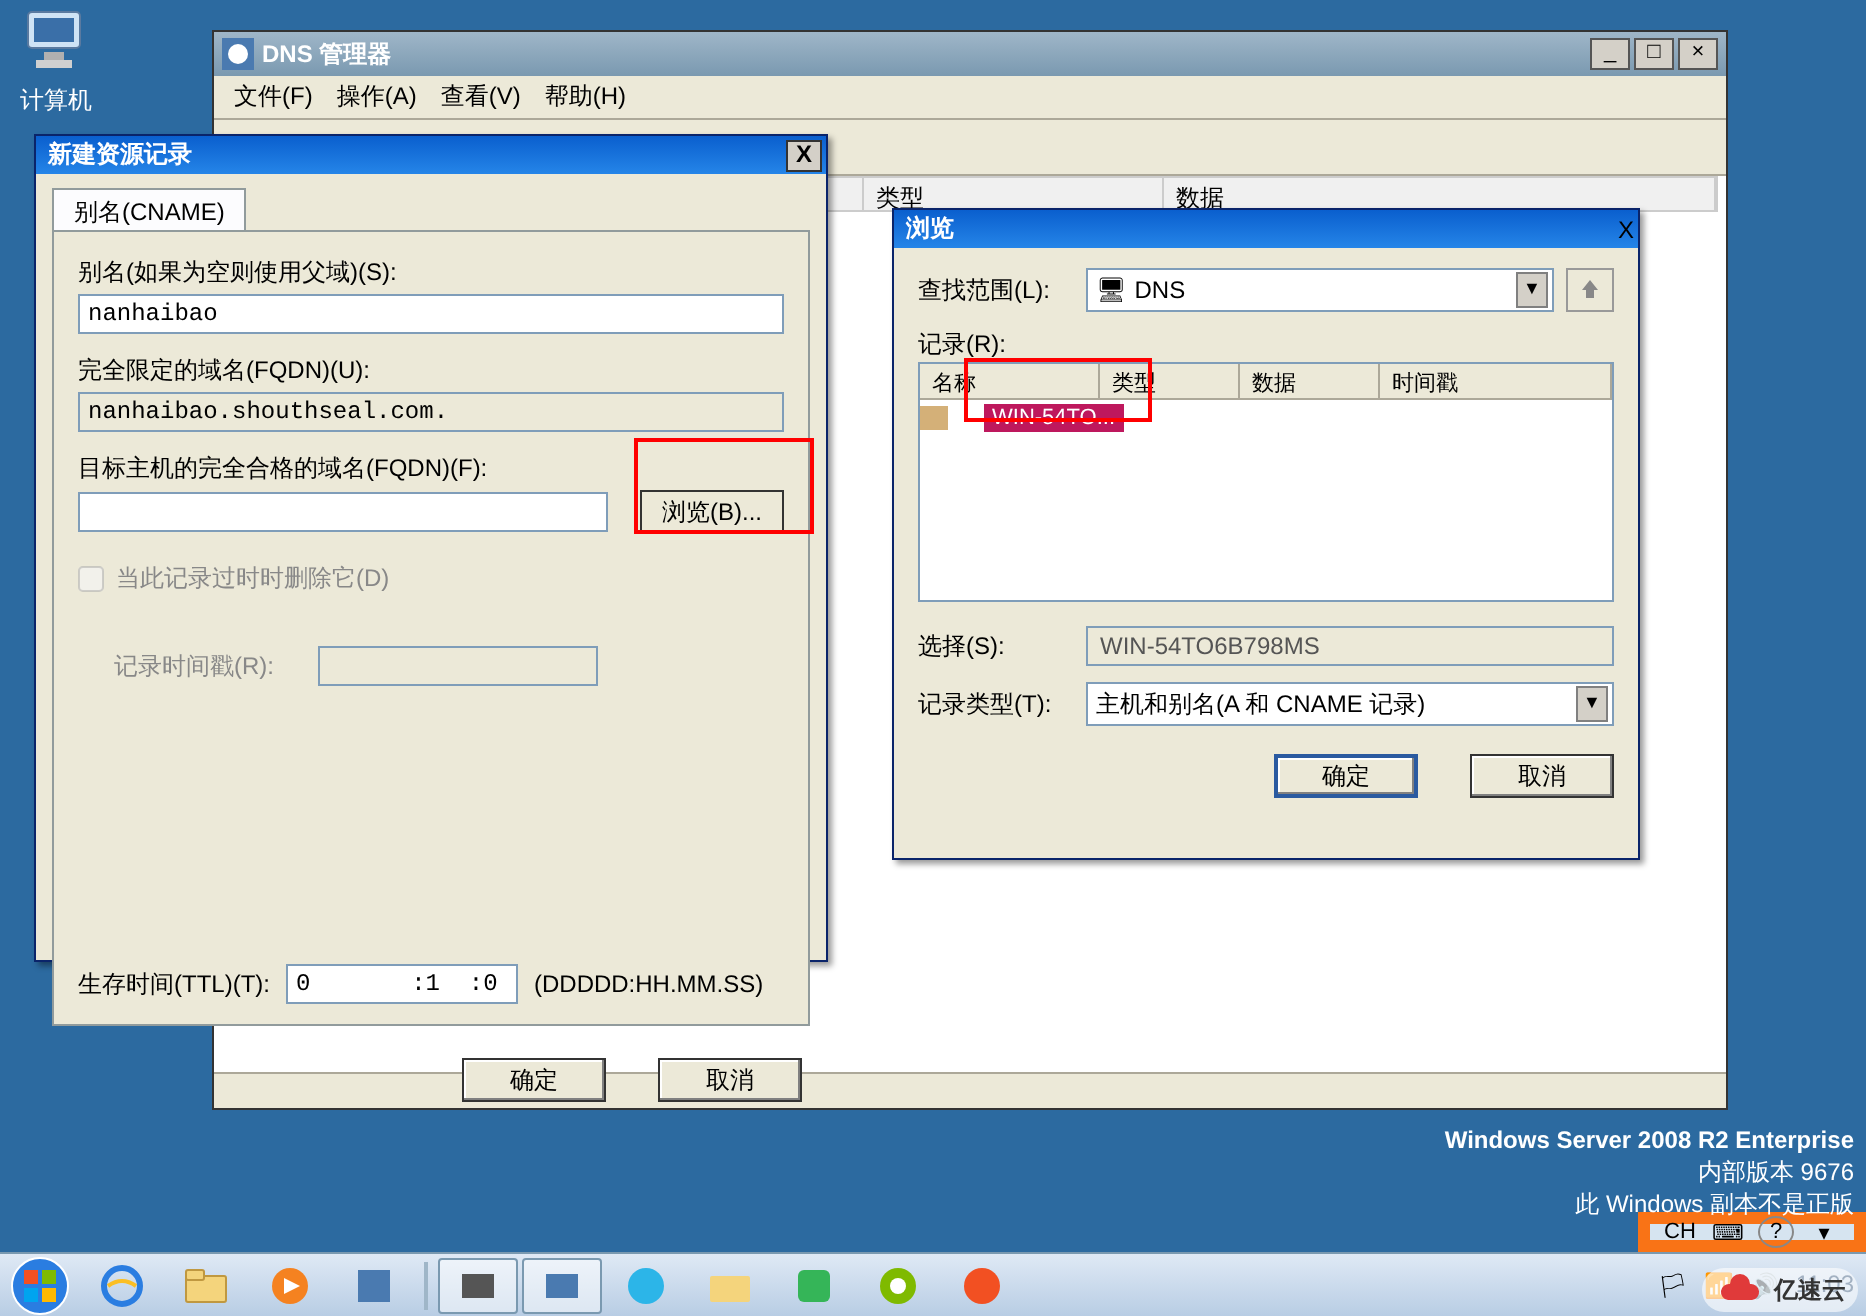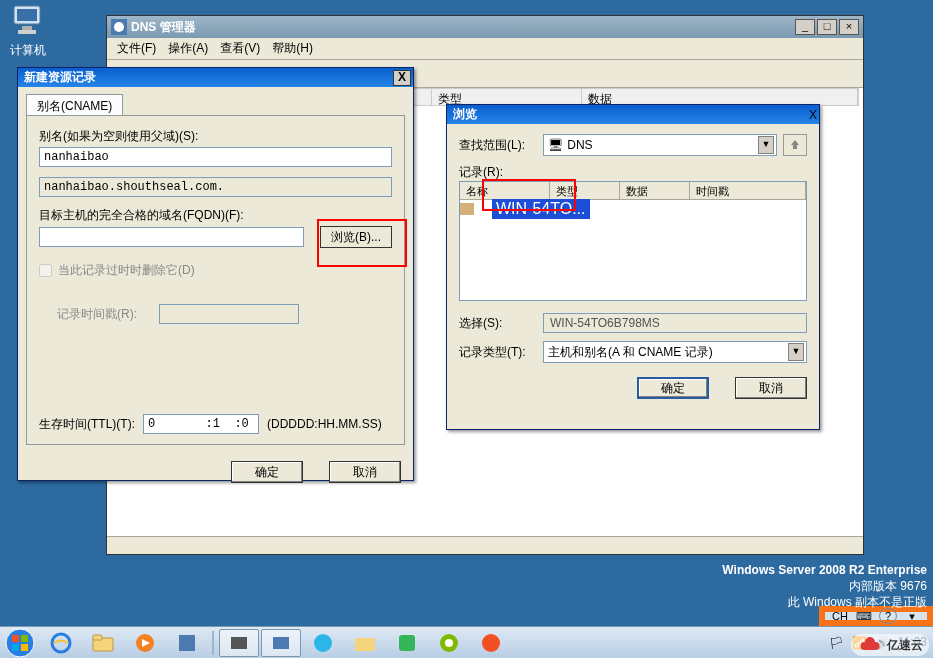--- a/index.html
+++ b/index.html
@@ -21,21 +21,21 @@
   .col-headers { position:absolute; top:0; left:174px; right:4px; height:18px; border:1px solid #ccc; display:flex; background:#f0f0f0; }
   .col-headers div { border-right:1px solid #ccc; padding:2px 6px; }
   .statusbar-dns { height:18px; background:#ece9d8; border-top:1px solid #aca899; position:absolute; bottom:0; left:0; right:0;}
   
   .dialog1 { position: absolute; top: 67px; left: 17px; width: 397px; height: 414px; background: #ece9d8; border: 1px solid #0a246a; box-shadow: 2px 2px 3px rgba(0,0,0,.4); }
   .dialog1 .titlebar { height: 19px; background: linear-gradient(#0a5fce,#2585e8); display:flex; align-items:center; padding:0 2px;}
   .dialog1 .titlebar .t { color:#fff; font-weight:bold; flex:1; padding-left:4px;}
   .dialog1 .closebtn { width:18px; height:16px; background:#d4d0c8; border:1px solid #333; text-align:center; line-height:12px; font-weight:bold;}
   .tabbar { margin:6px 0 0 8px; height:22px; }
   .tab { display:inline-block; padding:3px 10px; background:#ece9d8; border:1px solid #919b9c; border-bottom:none; position:relative; top:1px; background:#fcfcfe;}
-  .tabbody { margin:0 8px 8px 8px; border:1px solid #919b9c; padding:12px 12px 0 12px; height:330px; background:#ece9d8; position:relative;}
+  .tabbody { margin:0 8px 8px 8px; border:1px solid #919b9c; padding:12px 12px 0 12px; height:398px; background:#ece9d8; position:relative;}
   .field-label { margin-bottom:2px; }
   .text-input { width:100%; height:20px; border:1px solid #7f9db9; padding:2px 4px; background:#fff; font-family: "Courier New", monospace;}
   .text-input.ro { background:#ece9d8; }
   .browse-row { display:flex; gap:16px; align-items:center; margin-top:2px;}
   .browse-btn { width:72px; height:22px; background:#ece9d8; border:1px solid #333; text-align:center; line-height:20px;}
   .red-box { position:absolute; border:2px solid red; pointer-events:none;}
   .checkbox-row { display:flex; align-items:center; gap:6px; margin-top:14px;}
   .ttl-row { display:flex; align-items:center; gap:8px; position:absolute; bottom:10px; left:12px;}
   .ttl-input { width:116px; height:20px; border:1px solid #7f9db9; background:#fff; padding:2px 4px; font-family:"Courier New",monospace;}
   .dlg-buttons { display:flex; justify-content:flex-end; gap:26px; padding:8px 12px;}
@@ -46,21 +46,21 @@
   .dialog2 .titlebar .t { color:#fff; font-weight:bold; flex:1; padding-left:4px;}
   .body2 { padding:10px 12px; }
   .row2 { display:flex; align-items:center; gap:6px; margin-bottom:8px;}
   .combo { flex:1; height:22px; border:1px solid #7f9db9; background:#fff; display:flex; align-items:center; padding:0 2px 0 4px;}
   .combo .dd { width:16px; height:18px; background:#d4d0c8; border:1px solid #808080; margin-left:auto; text-align:center; line-height:14px; font-size:9px;}
   .smallbtn { width:24px; height:22px; background:#ece9d8; border:1px solid #999;}
   .listview { height:120px; border:1px solid #7f9db9; background:#fff; position:relative;}
   .lv-headers { display:flex; height:18px; background:#ece9d8; border-bottom:1px solid #aca899;}
   .lv-headers div { border-right:1px solid #aca899; padding:2px 6px; font-size:11px;}
   .lv-item { display:flex; align-items:center; height:18px;}
-  .lv-item .sel { background:#1d4ed8; color:#fff; padding:1px 4px; font-size:16px; margin-left:16px;}
+  .lv-item .sel { background:#be185d; color:#fff; padding:1px 4px; font-size:11px; margin-left:16px;}
   .cpu-icon { width:14px; height:12px; background:#d4b078; display:inline-block; margin-right:2px;}
   .ro-input { flex:1; height:20px; border:1px solid #7f9db9; background:#ece9d8; padding:2px 6px; color:#555;}
   
   .os-info { position:absolute; right:6px; bottom:48px; text-align:right; color:#fff; line-height:16px;}
   
   .sys-tray-bar { position:absolute; right:0; bottom:32px; height:20px; display:flex; align-items:center; gap:6px; background:#d6e4f0; padding:0 6px; border:6px solid #f97316;}
   .tray-item { width:18px; height:16px; display:flex; align-items:center; justify-content:center; border:1px solid transparent; font-size:11px;}
   
   .taskbar { position:absolute; bottom:0; left:0; right:0; height:32px; background: linear-gradient(#dfe9f5,#b8cde4); display:flex; align-items:center; border-top:1px solid #7a99b0;}
   .start-orb { width:40px; height:32px; display:flex; align-items:center; justify-content:center;}
@@ -121,20 +121,21 @@
     <div class="t">新建资源记录</div>
     <div class="closebtn">X</div>
   </div>
   <div class="tabbar">
     <div class="tab">别名(CNAME)</div>
   </div>
   <div class="tabbody">
     <div class="field-label">别名(如果为空则使用父域)(S):</div>
     <input class="text-input" value="nanhaibao" style="">
     <div style="height:10px"></div>
+    <div class="field-label">完全限定的域名(FQDN)(U):</div>
     <input class="text-input ro" readonly="" value="nanhaibao.shouthseal.com." style="">
     <div style="height:10px"></div>
     <div class="field-label">目标主机的完全合格的域名(FQDN)(F):</div>
     <div class="browse-row">
       <input class="text-input" style="flex: 1 1 0%;" value="">
       <button class="browse-btn">浏览(B)...</button>
     </div>
     <div class="red-box" style="top:103px; left:290px; width:90px; height:48px;"></div>
     <div class="checkbox-row">
       <input type="checkbox" disabled="" style="">

